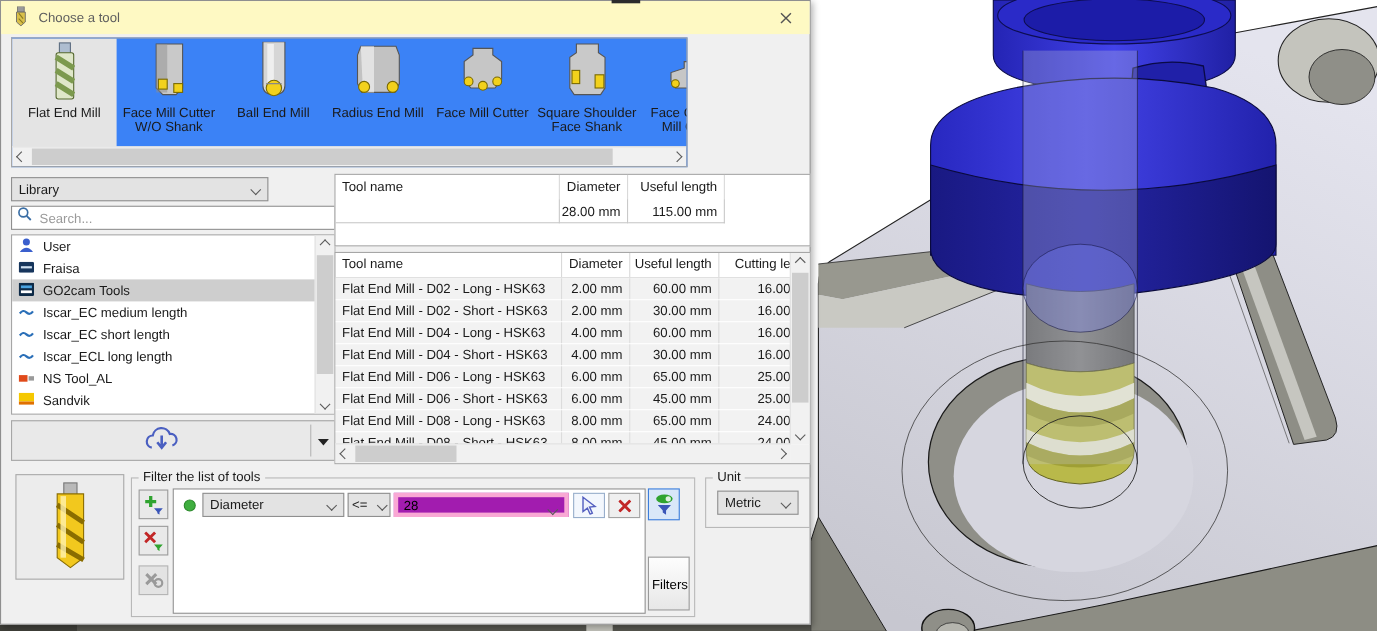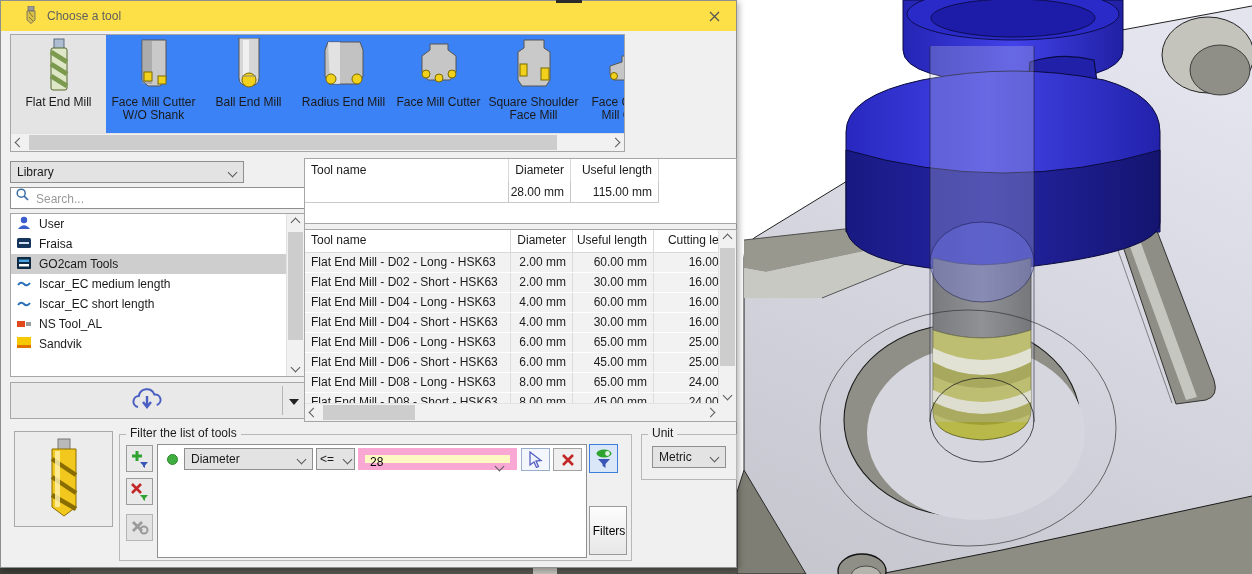--- a/index.html
+++ b/index.html
@@ -4,22 +4,22 @@
 <style>
   html,body{margin:0;padding:0}
   body{width:1252px;height:574px;overflow:hidden;position:relative;background:#fff;
        font-family:"Liberation Sans",sans-serif;font-size:12px;color:#1a1a1a;}
   .scene{position:absolute;left:0;top:0;width:1252px;height:574px}
   .top-artifact{position:absolute;left:556px;top:0;width:26px;height:3px;background:#2b2b2b;z-index:9}
 
   
   .dialog{position:absolute;left:0;top:0;width:737px;height:568px;background:#f0f0f0;
           border:1px solid #8f8f8f;box-sizing:border-box;z-index:5;box-shadow:2px 2px 6px rgba(0,0,0,.3)}
-  .titlebar{position:absolute;left:0;top:0;right:0;height:30px;background:#fde047;
-            display:flex;align-items:center;padding-left:24px;gap:10px;box-sizing:border-box}
+  .titlebar{position:absolute;left:0;top:0;right:0;height:30px;background:#fef9c3;
+            display:flex;align-items:center;padding-left:12px;gap:10px;box-sizing:border-box}
   .title{color:#5f5f5f}
   .close{position:absolute;top:0;right:4px;width:36px;height:30px;display:flex;align-items:center;justify-content:center;cursor:pointer}
 
   
   .ch{width:6px;height:6px;display:inline-block}
   .ch.l{border-left:1.5px solid #5a5a5a;border-bottom:1.5px solid #5a5a5a;transform:rotate(45deg)}
   .ch.r{border-right:1.5px solid #5a5a5a;border-top:1.5px solid #5a5a5a;transform:rotate(45deg)}
   .ch.u{border-left:1.5px solid #5a5a5a;border-top:1.5px solid #5a5a5a;transform:rotate(45deg)}
   .ch.d{border-right:1.5px solid #5a5a5a;border-bottom:1.5px solid #5a5a5a;transform:rotate(45deg)}
 
@@ -95,21 +95,21 @@
   #unitSel{left:10px;top:11px;width:74px}
   .sq-btn{position:absolute;width:27px;height:27px;background:#e9e9e9;border:1px solid #9c9c9c;box-sizing:border-box;
           display:flex;align-items:center;justify-content:center;cursor:pointer}
   #addF{left:6px;top:10px} #remF{left:6px;top:43px}
   #clrF{left:6px;top:79px;background:#e3e3e3;border-color:#b5b5b5}
   .filter-area{position:absolute;left:37px;top:9px;width:430px;height:114px;background:#fff;
                border:1px solid #8f8f8f;box-sizing:border-box}
   .f-dot{position:absolute;left:9px;top:9px;width:9px;height:9px;border-radius:50%;background:#3fae3f;border:1px solid #2d8a2d}
   #fField{left:26px;top:3px;width:129px}
   #fOp{left:158px;top:3px;width:39px}
-  .combo{position:absolute;left:200px;top:3px;width:159px;height:22px;background:#fef9c3;border:7px solid #f9a8d4;box-sizing:border-box}
+  .combo{position:absolute;left:200px;top:3px;width:159px;height:22px;background:#a21caf;border:4px solid #f9a8d4;box-sizing:border-box}
   .combo input{border:0;outline:0;width:130px;height:100%;padding-left:5px;font:inherit;background:transparent}
   .combo .ch{position:absolute;right:7px;top:8px}
   .mini-btn{position:absolute;box-sizing:border-box;display:flex;align-items:center;justify-content:center;cursor:pointer}
   #pickBtn{left:363px;top:3px;width:29px;height:23px;background:#f3f7fd;border:1px solid #98aecb}
   #delFRow{left:395px;top:3px;width:29px;height:23px;background:#efefef;border:1px solid #a3a3a3}
   #toggleF{position:absolute;left:469px;top:9px;width:29px;height:29px;background:#d9e7f8;border:1px solid #3d7edb;
            box-sizing:border-box;display:flex;align-items:center;justify-content:center;cursor:pointer}
   #filtersBtn{position:absolute;left:588px;top:505px;width:38px;height:49px;background:linear-gradient(#fdfdfd,#e7e7e7);
               border:1px solid #9a9a9a;box-sizing:border-box;display:flex;flex-direction:row;align-items:center;
               justify-content:center;gap:2px;cursor:pointer;font:inherit}
@@ -289,21 +289,21 @@
         <span class="lbl">Face Mill Cutter</span>
       </div>
       <div class="cell">
         <span class="art">
           <svg width="44" height="56" viewBox="0 0 44 56">
               <path d="M12,2 h20 v8 l6,4 v28 l-4,6 h-24 l-4,-6 v-28 l6,-4 z" fill="#c9c9c9" stroke="#555"></path>
               <rect x="8" y="26" width="7" height="12" fill="#f2d11c" stroke="#7a6a00"></rect>
               <rect x="29" y="30" width="8" height="12" fill="#f2d11c" stroke="#7a6a00"></rect>
             </svg>
         </span>
-        <span class="lbl">Square Shoulder Face Mill</span>
+        <span class="lbl">Square Shoulder Face Shank</span>
       </div>
       <div class="cell">
         <span class="art">
           <svg width="46" height="56" viewBox="0 0 46 56">
               <path d="M16,18 h14 v6 l12,4 v8 l-4,6 h-30 l-4,-6 v-8 l12,-4 z" fill="#c6c6c6" stroke="#555"></path>
               <circle cx="8" cy="38" r="3.5" fill="#f2d11c" stroke="#7a6a00"></circle>
               <circle cx="23" cy="41" r="3.5" fill="#f2d11c" stroke="#7a6a00"></circle>
               <circle cx="38" cy="38" r="3.5" fill="#f2d11c" stroke="#7a6a00"></circle>
             </svg>
         </span>
@@ -372,20 +372,26 @@
       <span><svg width="14" height="8" viewBox="0 0 14 8">
             <path d="M1,5 q3,-4 6,-1 q3,3 6,-1" fill="none" stroke="#2a6fb8" stroke-width="2"></path>
           </svg></span>
       <span>Iscar_EC medium length</span>
     </div>
     <div class="li">
       <span><svg width="14" height="8" viewBox="0 0 14 8">
             <path d="M1,5 q3,-4 6,-1 q3,3 6,-1" fill="none" stroke="#2a6fb8" stroke-width="2"></path>
           </svg></span>
       <span>Iscar_EC short length</span>
+    </div>
+    <div class="li">
+      <span><svg width="14" height="8" viewBox="0 0 14 8">
+            <path d="M1,5 q3,-4 6,-1 q3,3 6,-1" fill="none" stroke="#2a6fb8" stroke-width="2"></path>
+          </svg></span>
+      <span>Iscar_ECL long length</span>
     </div>
     <div class="li">
       <span><svg width="14" height="8" viewBox="0 0 14 8">
             <rect width="8" height="6" y="1" fill="#e04a1a"></rect>
             <rect x="9" y="2" width="5" height="4" fill="#9a9a9a"></rect>
           </svg></span>
       <span>NS Tool_AL</span>
     </div>
     <div class="li">
       <span><svg width="14" height="11" viewBox="0 0 14 11">

